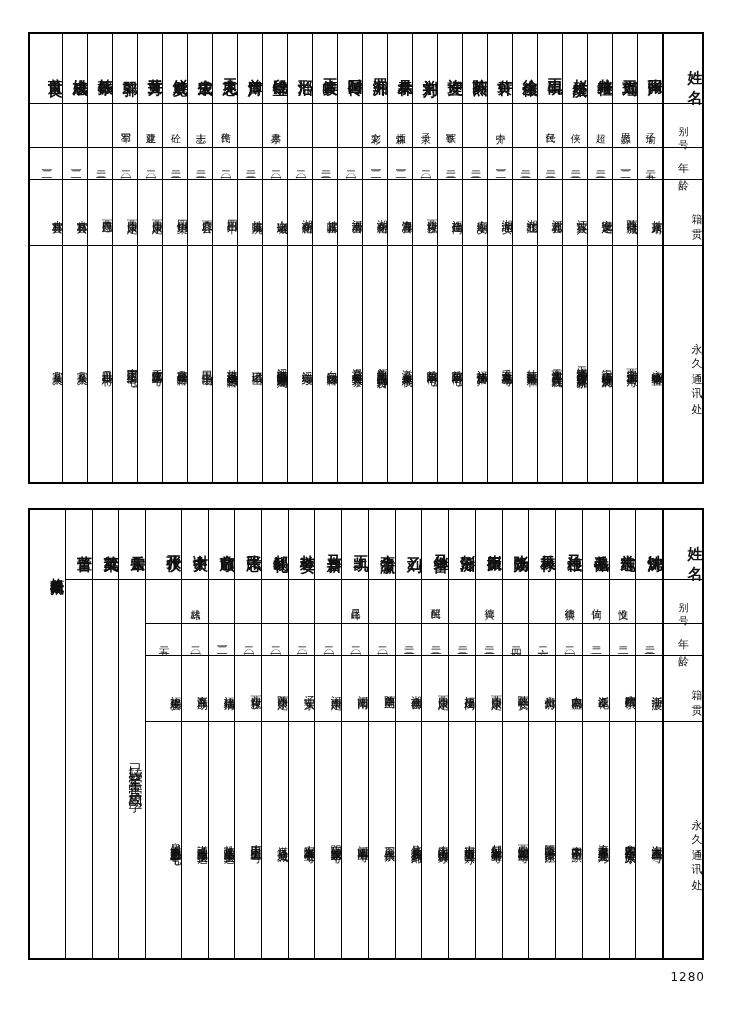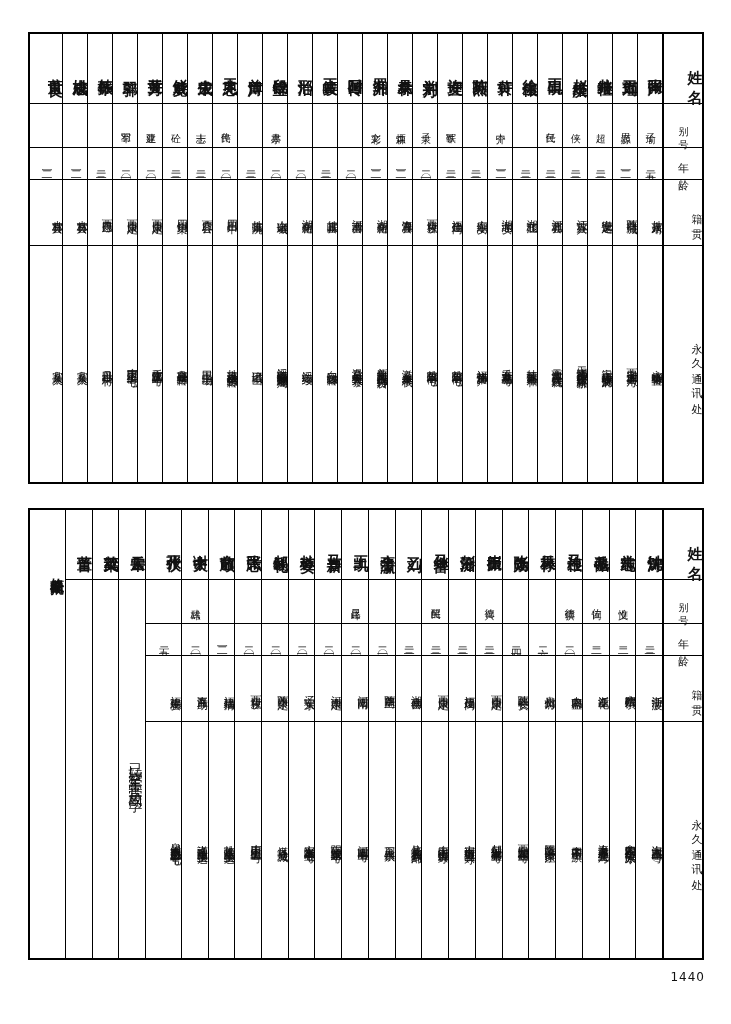--- a/index.html
+++ b/index.html
@@ -492,14 +492,14 @@
     <div class="col">
       <div class="cell r-name">董晋</div>
       <div class="cell blank" style="height:378px;border-bottom:none;"></div>
     </div>
     <div class="col first wide">
       <div class="group-label" style="height:114px;">格篆曲批</div>
       <div class="cell blank" style="height:334px;border-bottom:none;"></div>
     </div>
   </div>
 
-  <div class="page-number">1440</div>
+  <div class="page-number">1280</div>
 </div>
 
 </body></html>

